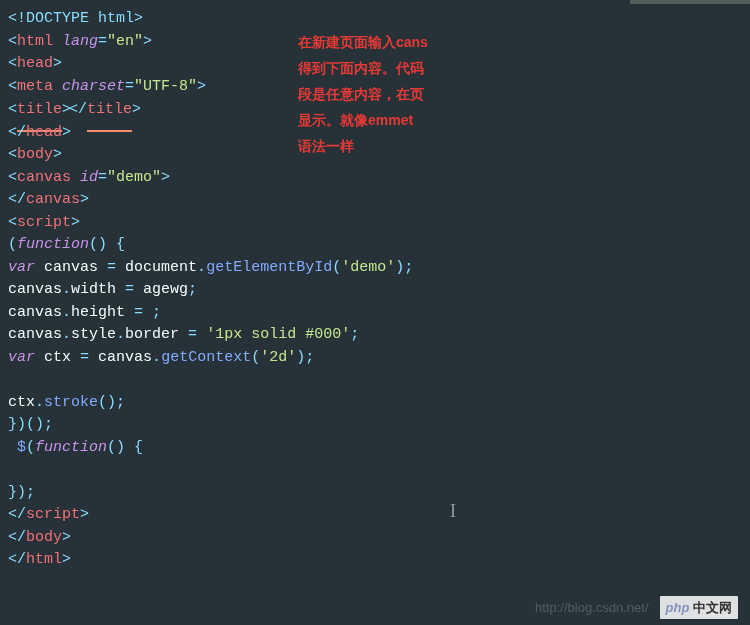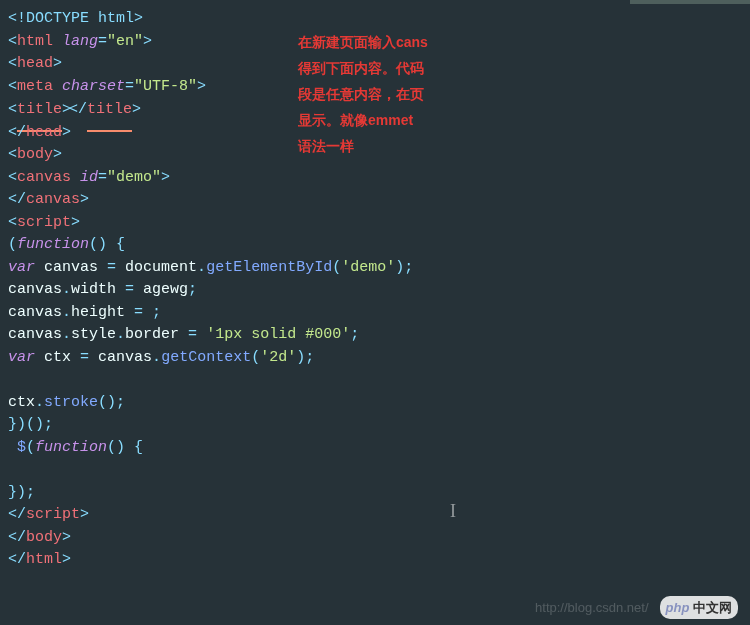--- a/index.html
+++ b/index.html
@@ -72,21 +72,21 @@
       font-size: 13px;
       font-family: sans-serif;
       display: flex;
       align-items: center;
       gap: 11px;
     }
     .watermark .logo {
       background: rgba(255,255,255,0.85);
       color: #333;
       padding: 2px 6px;
-      border-radius: 10px;
+      border-radius: 1px;
       font-weight: bold;
       font-size: 13px;
     }
     .watermark .php-tag { color: #8892bf; font-weight: bold; font-style: italic; }
     .minimap-hint {
       position: absolute;
       top: 0;
       right: 0;
       width: 120px;
       height: 4px;

